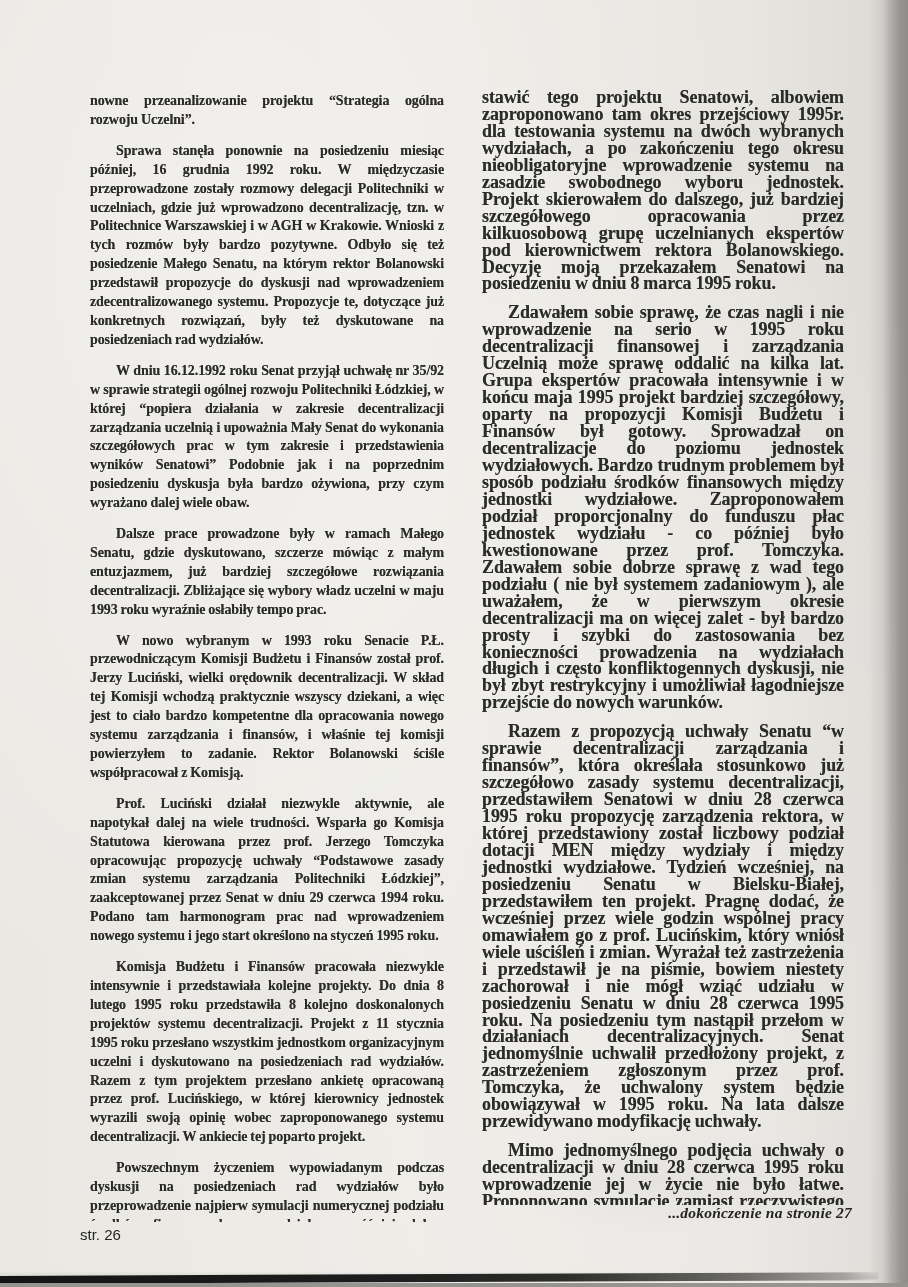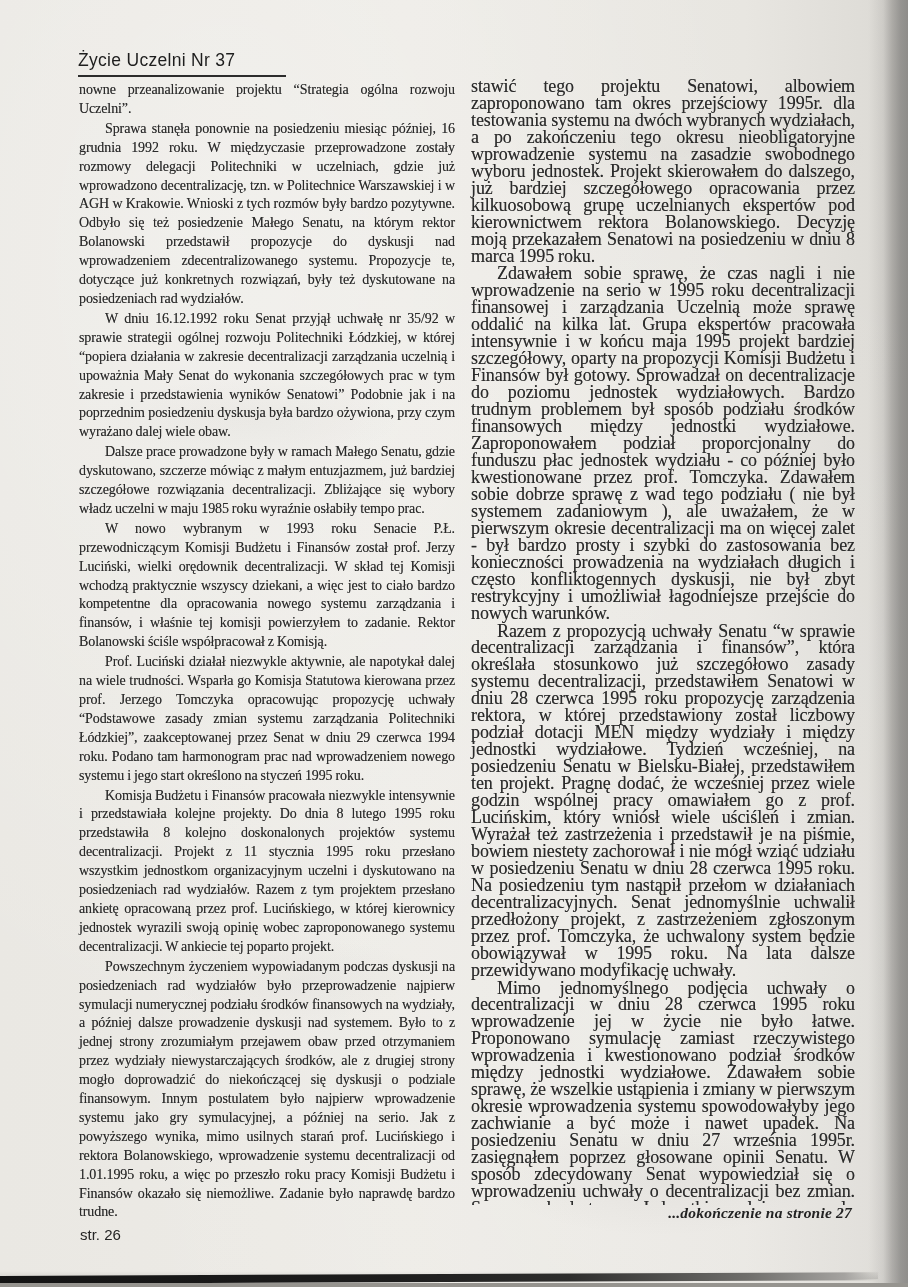--- a/index.html
+++ b/index.html
@@ -30,21 +30,21 @@
     font-family:"Liberation Sans", sans-serif;
     font-size:17.5px;letter-spacing:0.3px;color:#1e1e1e;
   }
   .header-rule{width:208px;height:2px;background:#2c2c2c;margin-top:4px;
     box-shadow:0 3px 0 -1px rgba(44,44,44,0.35);}
   .col{
     position:absolute;text-align:justify;
     text-shadow:0 0 0.4px rgba(43,43,43,0.55);
     overflow:hidden;
   }
-  .col p{margin:1px;padding:0;}
+  .col p{margin:12px;padding:0;font-weight:bold;}
   .col p.indent{text-indent:26px;}
   .col-left{
     left:78px;top:80px;width:378px;height:1142px;
     font-size:14px;line-height:18.9px;word-spacing:-0.4px;letter-spacing:-0.1px;
   }
   .col-right{
     left:470px;top:77px;width:386px;height:1128px;
     font-size:18px;line-height:16.95px;word-spacing:-0.4px;letter-spacing:-0.1px;
   }
   .footer-left{
@@ -77,30 +77,26 @@
   }
   .edge-bottom .under{
     position:absolute;left:0;right:0;bottom:0;height:4px;background:#96948f;
   }
 </style>
 </head>
 <body>
 
 <div class="page">
 
-  <div class="header">
-    <span class="header-text">Życie Uczelni Nr 37</span>
-    <div class="header-rule"></div>
-  </div>
 
   <div class="col col-left">
       <p>nowne przeanalizowanie projektu “Strategia ogólna rozwoju Uczelni”.</p>
       <p class="indent">Sprawa stanęła ponownie na posiedzeniu miesiąc później, 16 grudnia 1992 roku. W międzyczasie przeprowadzone zostały rozmowy delegacji Politechniki w uczelniach, gdzie już wprowadzono decentralizację, tzn. w Politechnice Warszawskiej i w AGH w Krakowie. Wnioski z tych rozmów były bardzo pozytywne. Odbyło się też posiedzenie Małego Senatu, na którym rektor Bolanowski przedstawił propozycje do dyskusji nad wprowadzeniem zdecentralizowanego systemu. Propozycje te, dotyczące już konkretnych rozwiązań, były też dyskutowane na posiedzeniach rad wydziałów.</p>
       <p class="indent">W dniu 16.12.1992 roku Senat przyjął uchwałę nr 35/92 w sprawie strategii ogólnej rozwoju Politechniki Łódzkiej, w której “popiera działania w zakresie decentralizacji zarządzania uczelnią i upoważnia Mały Senat do wykonania szczegółowych prac w tym zakresie i przedstawienia wyników Senatowi” Podobnie jak i na poprzednim posiedzeniu dyskusja była bardzo ożywiona, przy czym wyrażano dalej wiele obaw.</p>
-      <p class="indent">Dalsze prace prowadzone były w ramach Małego Senatu, gdzie dyskutowano, szczerze mówiąc z małym entuzjazmem, już bardziej szczegółowe rozwiązania decentralizacji. Zbliżające się wybory władz uczelni w maju 1985 roku wyraźnie osłabiły tempo prac.</p>
+      <p class="indent">Dalsze prace prowadzone były w ramach Małego Senatu, gdzie dyskutowano, szczerze mówiąc z małym entuzjazmem, już bardziej szczegółowe rozwiązania decentralizacji. Zbliżające się wybory władz uczelni w maju 1993 roku wyraźnie osłabiły tempo prac.</p>
       <p class="indent">W nowo wybranym w 1993 roku Senacie P.Ł. przewodniczącym Komisji Budżetu i Finansów został prof. Jerzy Luciński, wielki orędownik decentralizacji. W skład tej Komisji wchodzą praktycznie wszyscy dziekani, a więc jest to ciało bardzo kompetentne dla opracowania nowego systemu zarządzania i finansów, i właśnie tej komisji powierzyłem to zadanie. Rektor Bolanowski ściśle współpracował z Komisją.</p>
       <p class="indent">Prof. Luciński działał niezwykle aktywnie, ale napotykał dalej na wiele trudności. Wsparła go Komisja Statutowa kierowana przez prof. Jerzego Tomczyka opracowując propozycję uchwały “Podstawowe zasady zmian systemu zarządzania Politechniki Łódzkiej”, zaakceptowanej przez Senat w dniu 29 czerwca 1994 roku. Podano tam harmonogram prac nad wprowadzeniem nowego systemu i jego start określono na styczeń 1995 roku.</p>
       <p class="indent">Komisja Budżetu i Finansów pracowała niezwykle intensywnie i przedstawiała kolejne projekty. Do dnia 8 lutego 1995 roku przedstawiła 8 kolejno doskonalonych projektów systemu decentralizacji. Projekt z 11 stycznia 1995 roku przesłano wszystkim jednostkom organizacyjnym uczelni i dyskutowano na posiedzeniach rad wydziałów. Razem z tym projektem przesłano ankietę opracowaną przez prof. Lucińskiego, w której kierownicy jednostek wyrazili swoją opinię wobec zaproponowanego systemu decentralizacji. W ankiecie tej poparto projekt.</p>
       <p class="indent">Powszechnym życzeniem wypowiadanym podczas dyskusji na posiedzeniach rad wydziałów było przeprowadzenie najpierw symulacji numerycznej podziału środków finansowych na wydziały, a później dalsze prowadzenie dyskusji nad systemem. Było to z jednej strony zrozumiałym przejawem obaw przed otrzymaniem przez wydziały niewystarczających środków, ale z drugiej strony mogło doprowadzić do niekończącej się dyskusji o podziale finansowym. Innym postulatem było najpierw wprowadzenie systemu jako gry symulacyjnej, a później na serio. Jak z powyższego wynika, mimo usilnych starań prof. Lucińskiego i rektora Bolanowskiego, wprowadzenie systemu decentralizacji od 1.01.1995 roku, a więc po przeszło roku pracy Komisji Budżetu i Finansów okazało się niemożliwe. Zadanie było naprawdę bardzo trudne.</p>
       <p class="indent">W lutym 1995 roku Komisja przedstawiła mi ostatnią wersję systemu w postaci propozycji uchwały Senatu. Czytając ponownie dzisiaj (luty 1996) projekt Senackiej Komisji Budżetu i Finansów doskonale widzę ogrom pracy Komisji, która stworzyła bazę systemu. Nie zdecydowałem się jednak przed-</p>
     </div>
 
   <div class="col col-right">
       <p>stawić tego projektu Senatowi, albowiem zaproponowano tam okres przejściowy 1995r. dla testowania systemu na dwóch wybranych wydziałach, a po zakończeniu tego okresu nieobligatoryjne wprowadzenie systemu na zasadzie swobodnego wyboru jednostek. Projekt skierowałem do dalszego, już bardziej szczegółowego opracowania przez kilkuosobową grupę uczelnianych ekspertów pod kierownictwem rektora Bolanowskiego. Decyzję moją przekazałem Senatowi na posiedzeniu w dniu 8 marca 1995 roku.</p>
       <p class="indent">Zdawałem sobie sprawę, że czas nagli i nie wprowadzenie na serio w 1995 roku decentralizacji finansowej i zarządzania Uczelnią może sprawę oddalić na kilka lat. Grupa ekspertów pracowała intensywnie i w końcu maja 1995 projekt bardziej szczegółowy, oparty na propozycji Komisji Budżetu i Finansów był gotowy. Sprowadzał on decentralizacje do poziomu jednostek wydziałowych. Bardzo trudnym problemem był sposób podziału środków finansowych między jednostki wydziałowe. Zaproponowałem podział proporcjonalny do funduszu płac jednostek wydziału - co później było kwestionowane przez prof. Tomczyka. Zdawałem sobie dobrze sprawę z wad tego podziału ( nie był systemem zadaniowym ), ale uważałem, że w pierwszym okresie decentralizacji ma on więcej zalet - był bardzo prosty i szybki do zastosowania bez konieczności prowadzenia na wydziałach długich i często konfliktogennych dyskusji, nie był zbyt restrykcyjny i umożliwiał łagodniejsze przejście do nowych warunków.</p>

